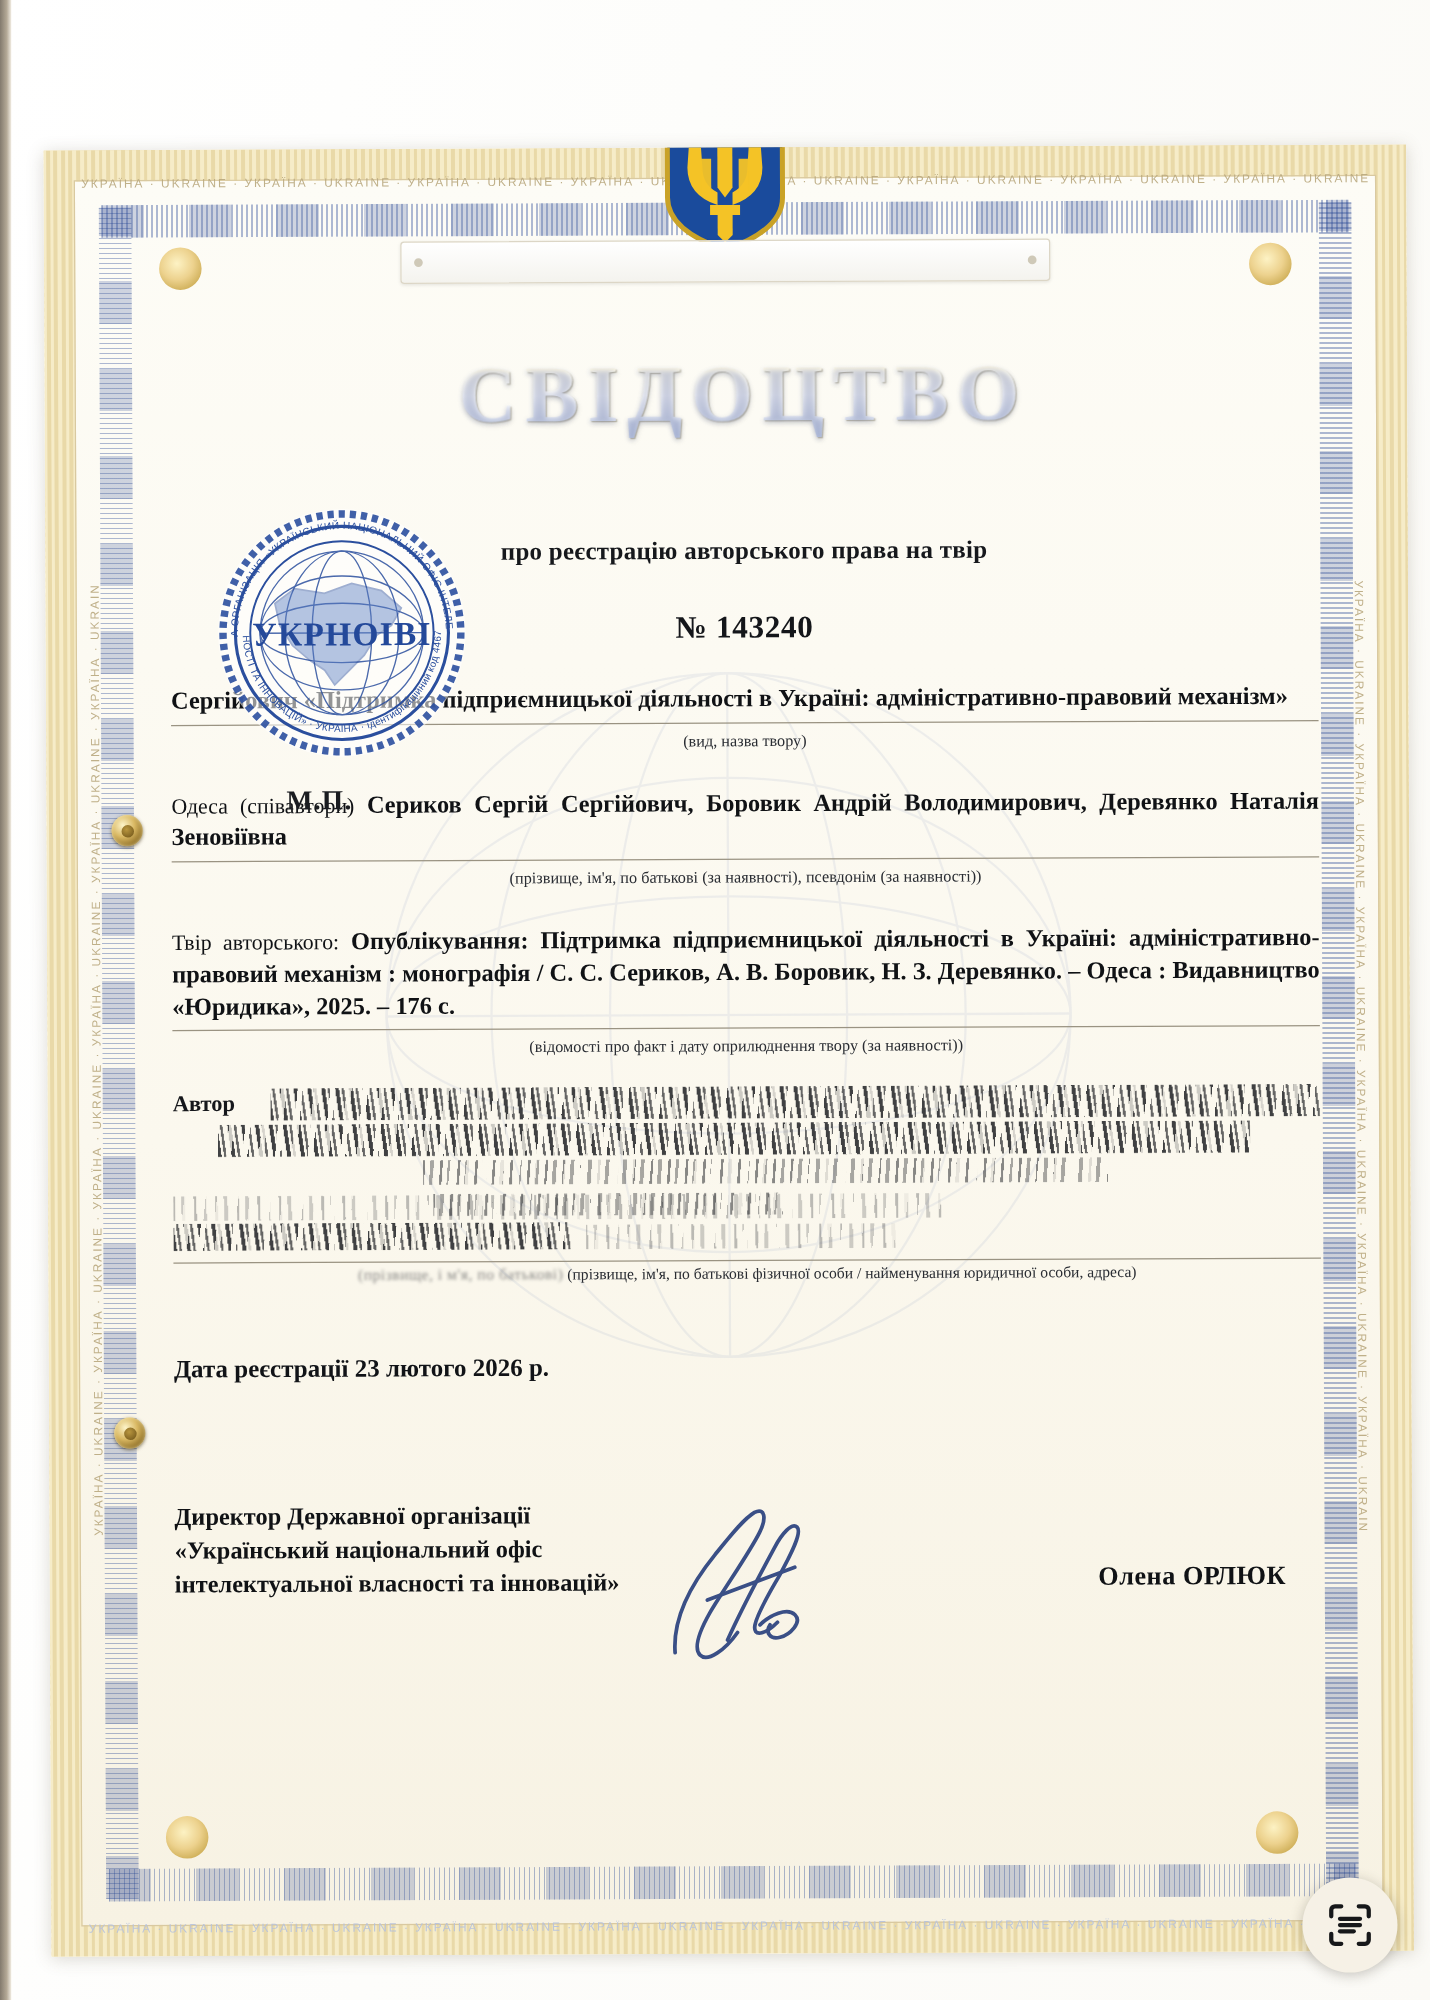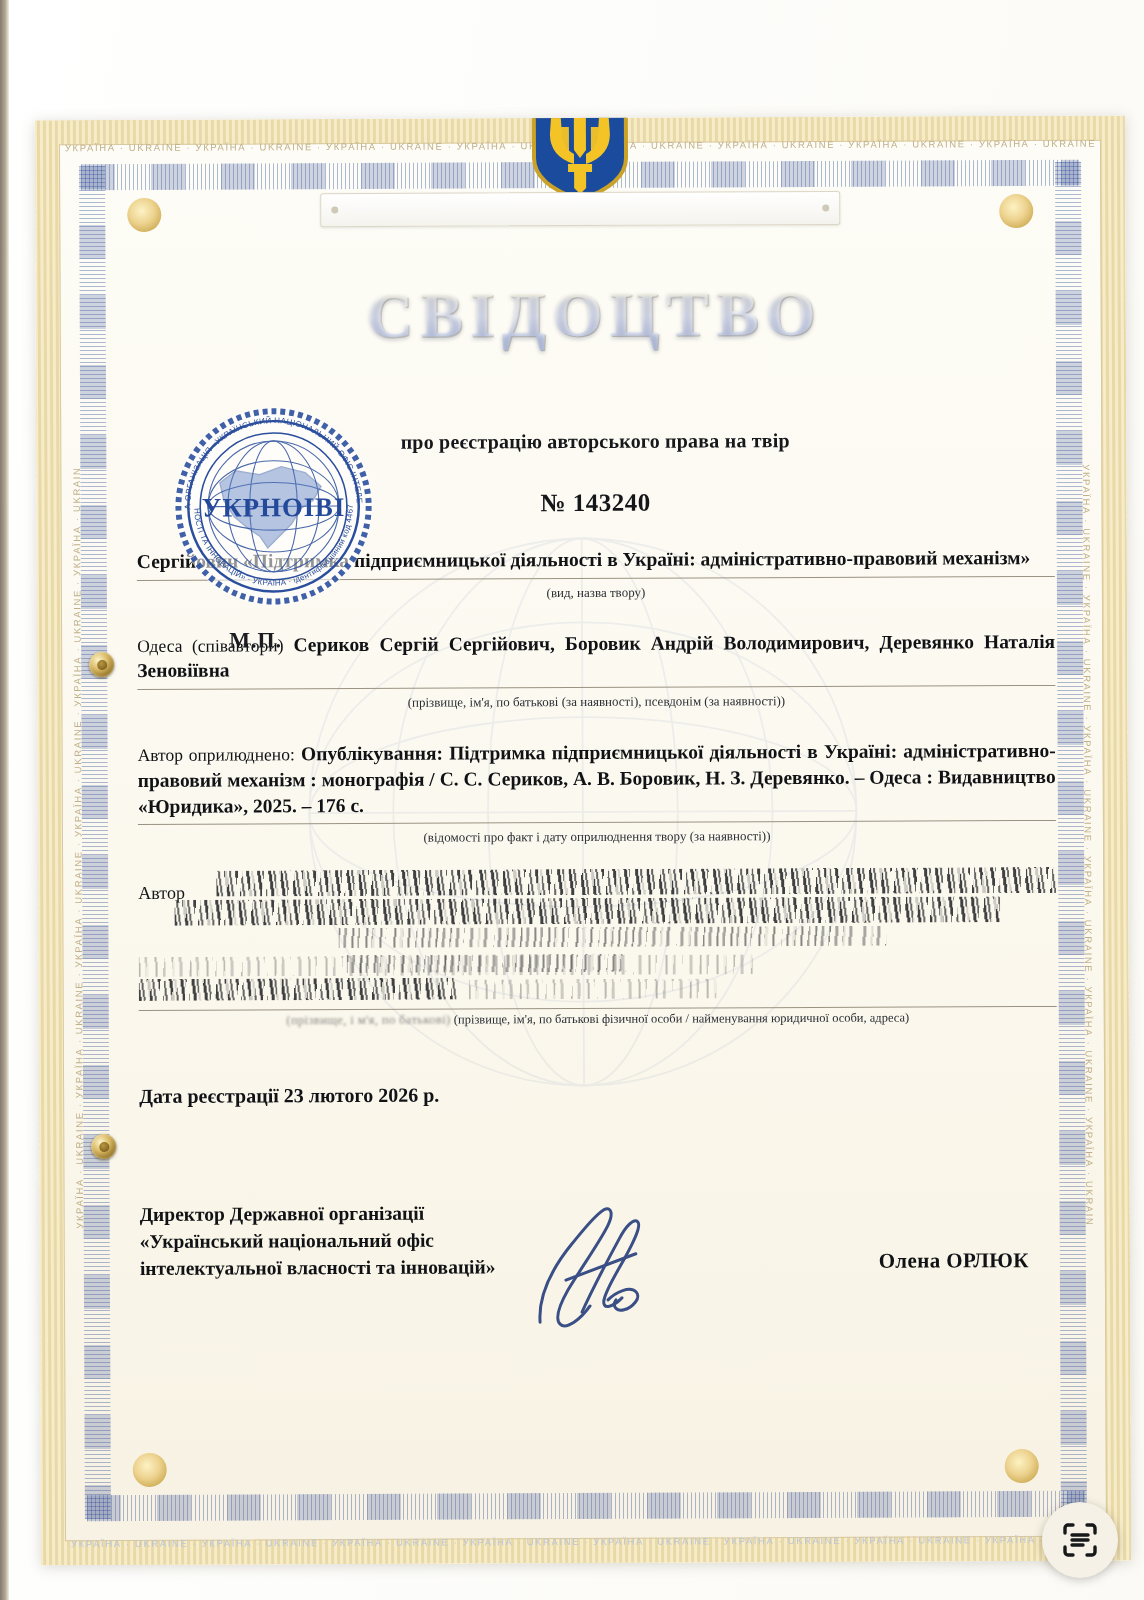--- a/index.html
+++ b/index.html
@@ -243,24 +243,24 @@
 
   
   .redacted-block { margin-top: 24px; position: relative; }
   .redacted-row {
     position: relative;
     height: 27px;
     margin-bottom: 2px;
   }
   .redacted-prefix {
     font-size: 18px;
-    font-weight: normal;
+    font-weight: bold;
     color: #15171b;
     position: absolute;
-    left: 0; top: 12px;
+    left: 0; top: 2px;
   }
   .scribble {
     position: absolute;
     top: 0;
     height: 26px;
     background:
       repeating-linear-gradient(82deg,
         rgba(20,22,26,.88) 0 3px,
         rgba(20,22,26,0) 3px 5px,
         rgba(20,22,26,.70) 5px 7px,
@@ -488,21 +488,21 @@
       <div class="field-body">
         <span class="field-label-inline">Одеса (співавтори)</span>
         <span>Сериков Сергій Сергійович, Боровик Андрій Володимирович, Деревянко Наталія Зеновіївна</span>
       </div>
       <div class="rule"></div>
       <div class="caption">(прізвище, ім'я, по батькові (за наявності), псевдонім (за наявності))</div>
     </div>
 
     <div class="field">
       <div class="field-body">
-        <span class="field-label-inline">Автор оприлюднено:</span>
+        <span class="field-label-inline">Твір авторського:</span>
         <span>Опублікування: Підтримка підприємницької діяльності в Україні: адміністративно-правовий механізм : монографія / С. С. Сериков, А. В. Боровик, Н. З. Деревянко. – Одеса : Видавництво «Юридика», 2025. – 176 с.</span>
       </div>
       <div class="rule"></div>
       <div class="caption">(відомості про факт і дату оприлюднення твору (за наявності))</div>
     </div>
 
     <div class="redacted-block">
       <div class="redacted-row">
         <span class="redacted-prefix">Автор</span>
         <span class="scribble" style="left:78px; right:0;"></span>

